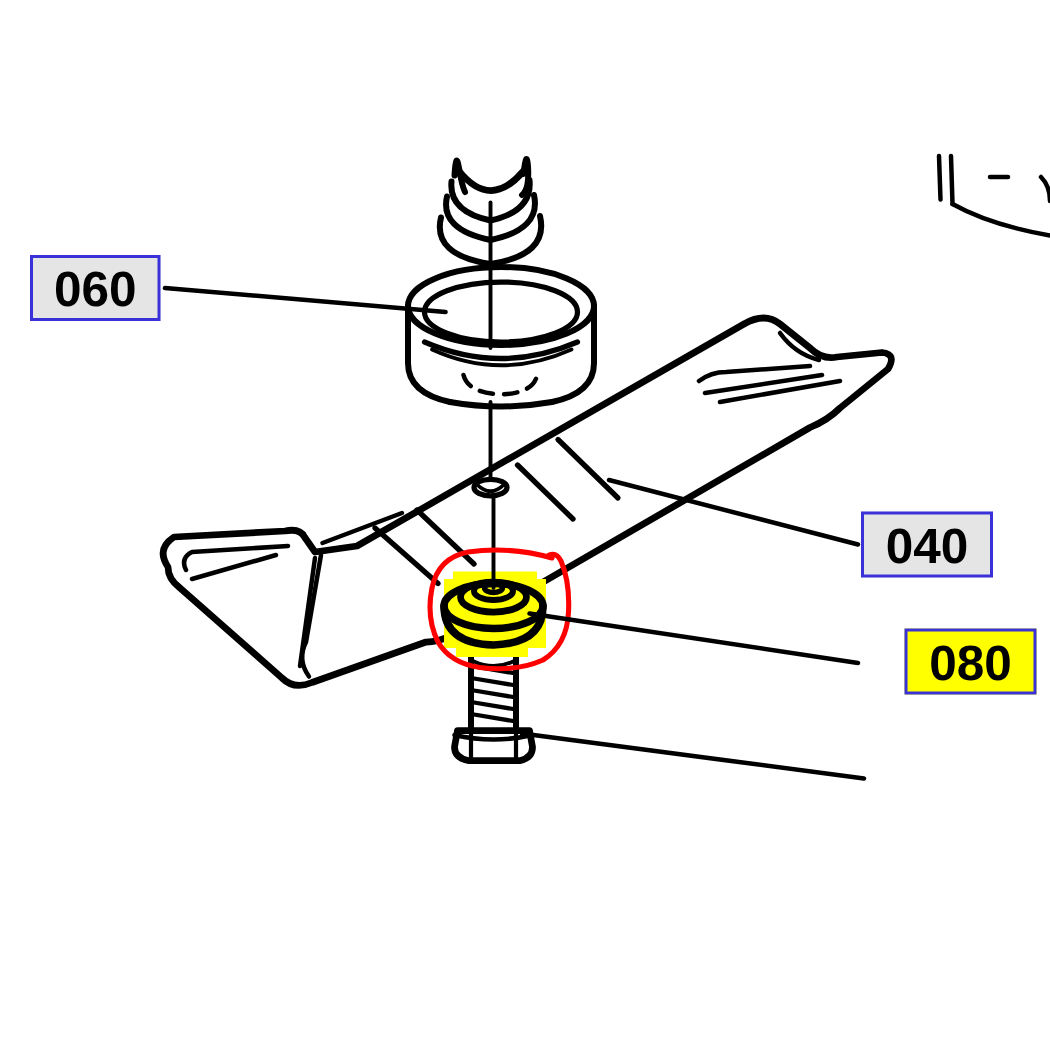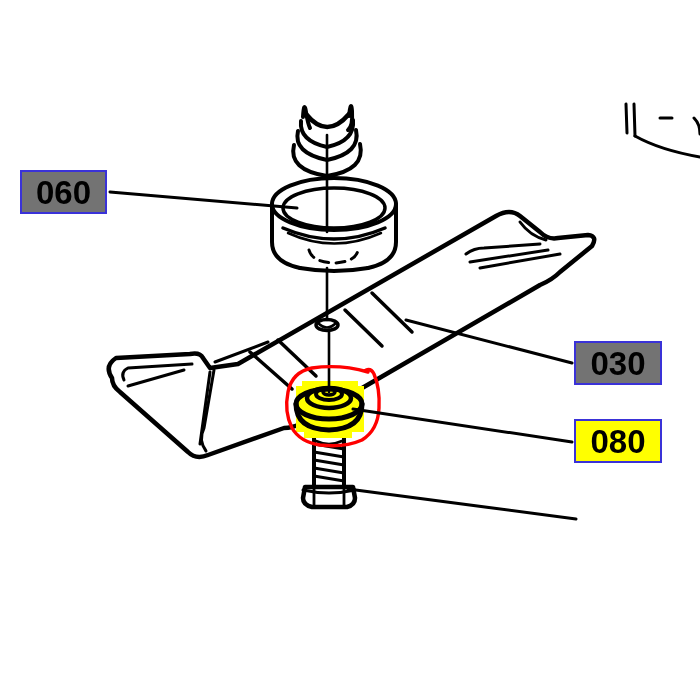--- a/index.html
+++ b/index.html
@@ -19,33 +19,34 @@
     position: absolute;
     left: 0;
     top: 0;
     width: 700px;
     height: 700px;
   }
   .callout {
     position: absolute;
     box-sizing: border-box;
     border: 2px solid #3a32d8;
-    background: #737373;
+    background: #e5e5e5;
     display: flex;
     align-items: center;
     justify-content: center;
     font-family: "Liberation Sans", sans-serif;
     font-weight: 700;
     color: #000000;
     letter-spacing: 0px;
     line-height: 1;
     user-select: none;
   }
   .callout.highlighted {
     background: #ffff00;
+    margin-left: 29px;
   }
   .callout-060 { left: 20px;  top: 170px; width: 87px;  height: 44px; font-size: 33px; }
   .callout-070 { left: 574px; top: 341px; width: 88px;  height: 44px; font-size: 33px; }
   .callout-080 { left: 574px; top: 419px; width: 88px;  height: 44px; font-size: 33px; }
   .callout-090 { left: 578px; top: 496px; width: 88px;  height: 44px; font-size: 33px; }
 </style>
 </head>
 <body>
 
 <div id="page">
@@ -193,18 +194,18 @@
       <path d="M 110 192 L 297 208"></path>
       <path d="M 406 320 L 572 363"></path>
       <path d="M 353 409 L 572 442"></path>
       <path d="M 348 489 L 576 519"></path>
     </g>
 
   </svg>
 
   <div class="callout callout-060">060</div>
 
-  <div class="callout callout-070">030</div>
+  <div class="callout callout-070">040</div>
 
   <div class="callout callout-080 highlighted">080</div>
 
 
 </div>
 
 </body></html>

